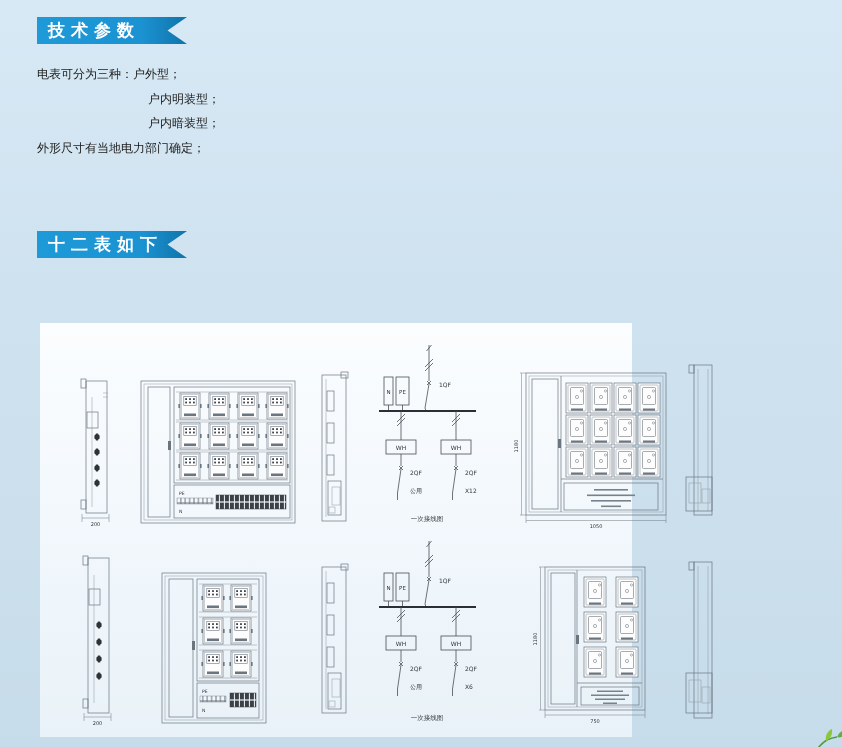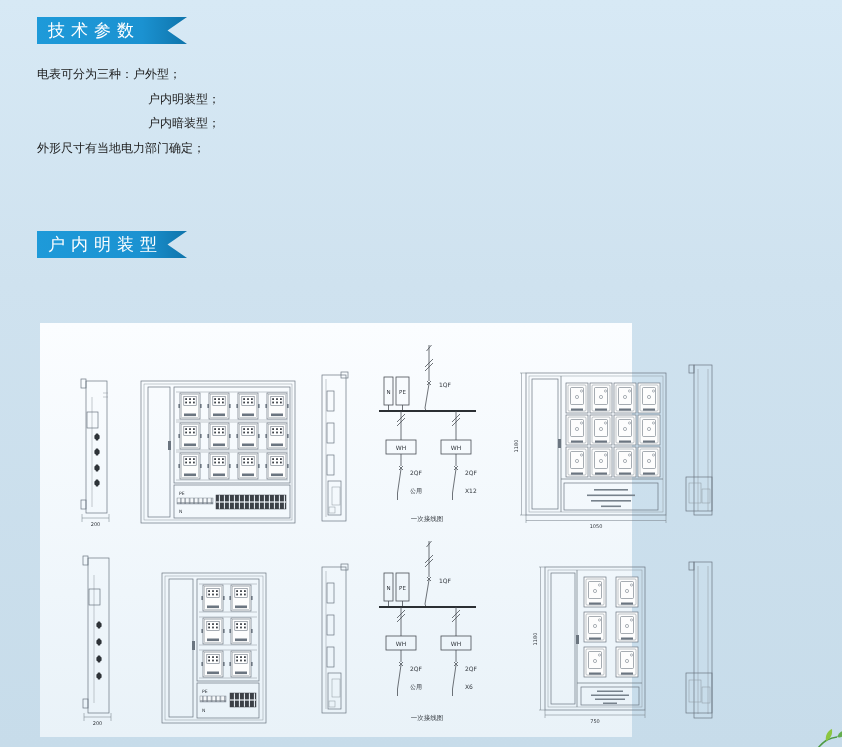--- a/index.html
+++ b/index.html
@@ -6,21 +6,21 @@
   body{
     width:842px;height:747px;overflow:hidden;position:relative;
     background:linear-gradient(180deg,#d7e9f5 0%,#cfe2ef 38%,#c7dcea 100%);
     font-family:"DejaVu Sans","Liberation Sans",sans-serif;
   }
   .banner{
     position:absolute;left:37px;width:150px;height:27px;
     display:flex;align-items:center;box-sizing:border-box;padding-left:11px;
     background:linear-gradient(90deg,#1e9ad9 0%,#1b92d1 70%,#0f74ab 100%);
     clip-path:polygon(0 0,100% 0,87% 50%,100% 100%,0 100%);
-    color:#fff;font-size:17px;font-weight:normal;letter-spacing:6px;white-space:nowrap;
+    color:#fff;font-size:17px;font-weight:bold;letter-spacing:6px;white-space:nowrap;
   }
   .banner--tech{top:17px}
   .banner--dim{top:231px}
   .intro{position:absolute;left:37px;top:62px;font-size:12px;color:#1b1b1b;line-height:24.5px;}
   .intro .line{white-space:nowrap;}
   .intro .indent{padding-left:111px;text-align:right;}
   .panel{
     position:absolute;left:40px;top:323px;width:592px;height:414px;
     background:linear-gradient(180deg,#fbfdff 0%,#eff6fb 65%,#e9f2f8 100%);
   }
@@ -42,21 +42,21 @@
 </div>
 
 <div class="intro">
   <div class="line">电表可分为三种：户外型；</div>
   <div class="line indent">户内明装型；</div>
   <div class="line indent">户内暗装型；</div>
   <div class="line">外形尺寸有当地电力部门确定；</div>
 </div>
 
 <div class="banner banner--dim">
-  <span>户内明装型</span>
+  <span>十二表如下</span>
 </div>
 
 <div class="panel">
 <svg width="718" height="414" viewBox="0 0 718 414">
   <defs>
     <pattern id="termD" width="5" height="4" patternUnits="userSpaceOnUse">
       <rect width="5" height="4" fill="#3c4147"></rect>
       <rect x="3.9" width="1.1" height="4" fill="#dfe6ec"></rect>
     </pattern>
     <pattern id="termS" width="4.4" height="6" patternUnits="userSpaceOnUse">

